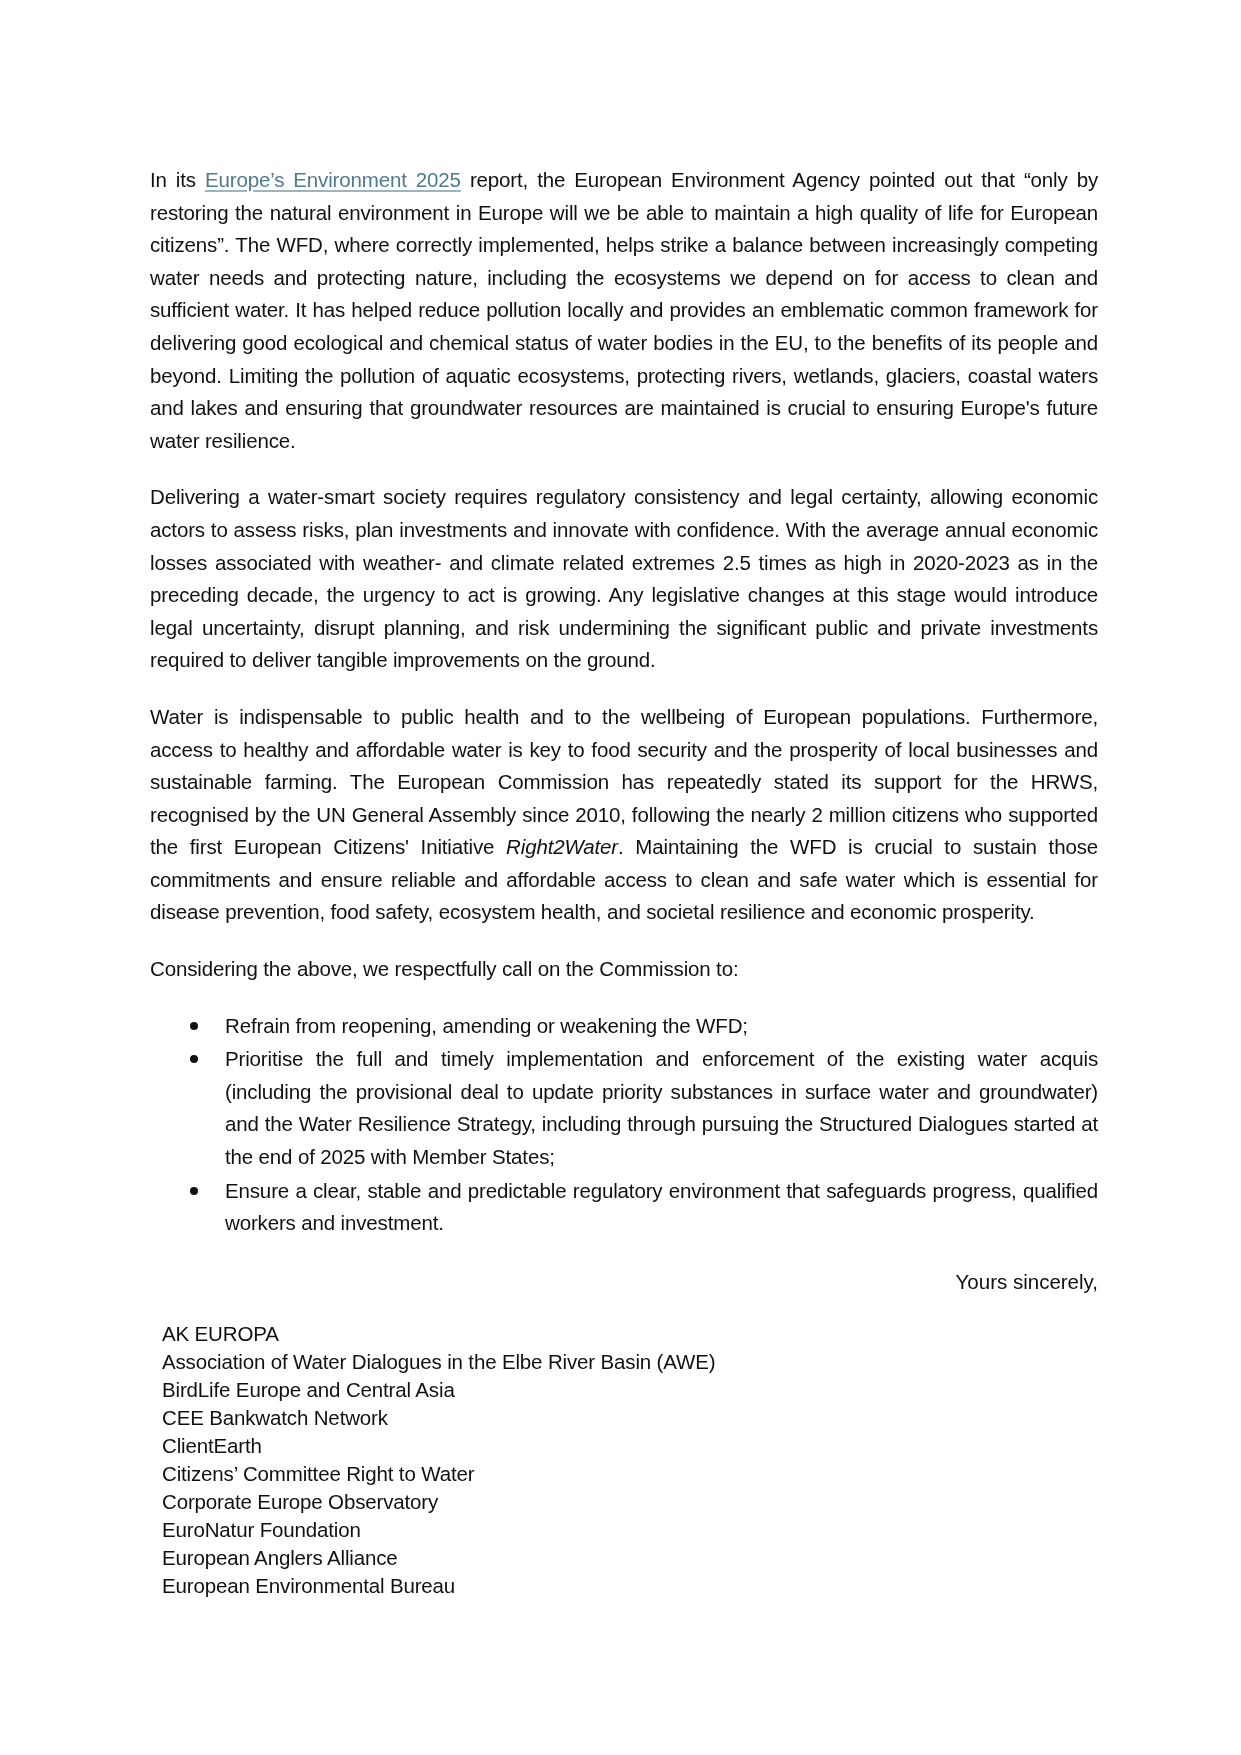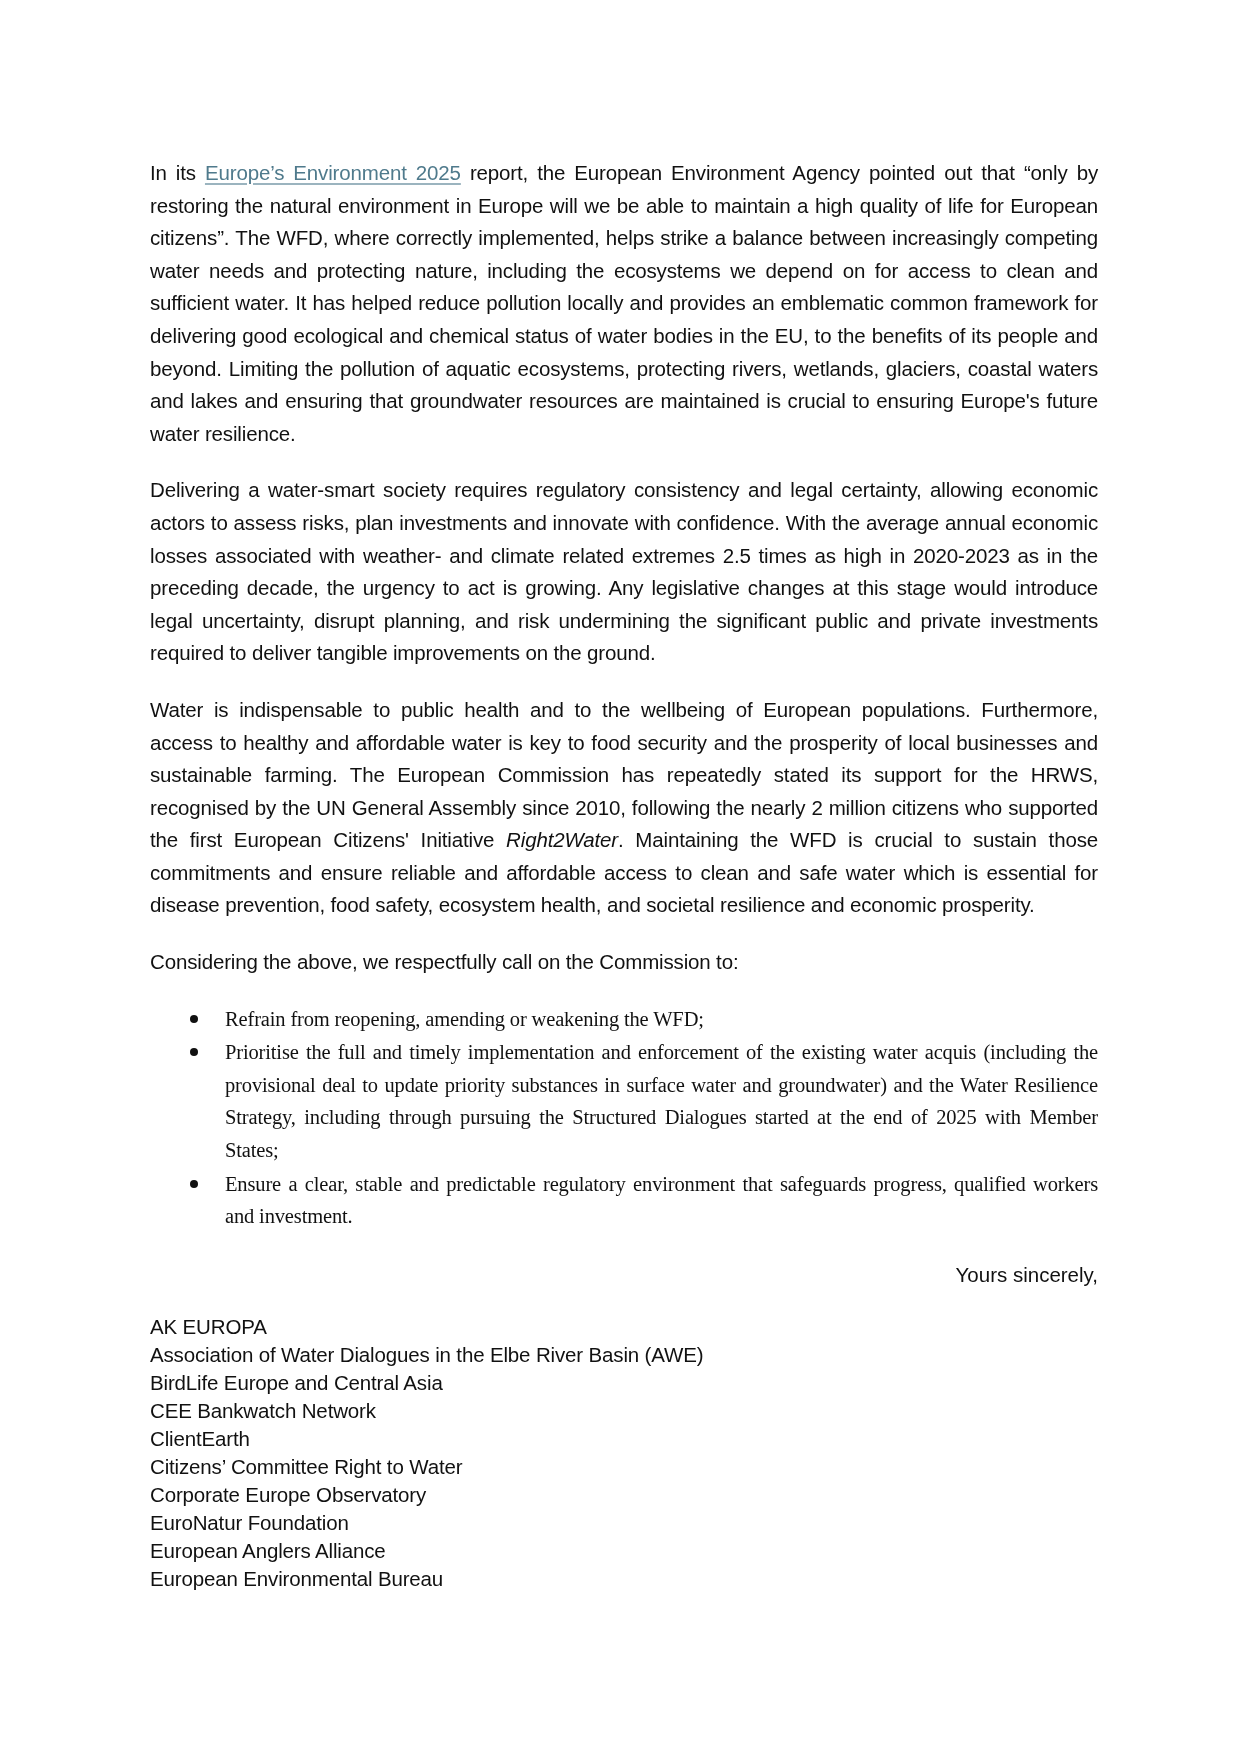--- a/index.html
+++ b/index.html
@@ -7,21 +7,21 @@
       width: 1241px;
       height: 1755px;
       position: relative;
       font-family: "Liberation Sans", "DejaVu Sans", sans-serif;
       color: #111111;
       overflow: hidden;
     }
     .page {
       position: absolute;
       left: 150px;
-      top: 157px;
+      top: 164px;
       width: 948px;
     }
     .para {
       font-size: 20.5px;
       line-height: 32.6px;
       text-align: justify;
       margin: 0 0 24px 0;
       letter-spacing: -0.15px;
     }
     .link {
@@ -29,21 +29,20 @@
       text-decoration: underline;
       text-decoration-color: #9bb4bf;
       text-underline-offset: 3px;
       cursor: pointer;
     }
     .ital { font-style: italic; }
     ul.asks {
       list-style: none;
       margin: 0 0 26px 0;
       padding: 0;
-      font-family: Liberation Serif, serif;
     }
     ul.asks li {
       position: relative;
       padding-left: 75px;
       font-size: 20.5px;
       line-height: 32.6px;
       text-align: justify;
       letter-spacing: -0.15px;
       margin-bottom: 1px;
     }
@@ -56,21 +55,21 @@
       border-radius: 50%;
       background: #111111;
     }
     .closing {
       font-size: 20.5px;
       line-height: 32.6px;
       margin: 0 0 22px 17px;
       text-align: right;
     }
     .signatories {
-      margin: 0;
+      margin: 12px;
       padding: 0;
       list-style: none;
     }
     .signatories li {
       font-size: 20.5px;
       line-height: 28px;
       letter-spacing: -0.15px;
     }
   </style>
 </head>

